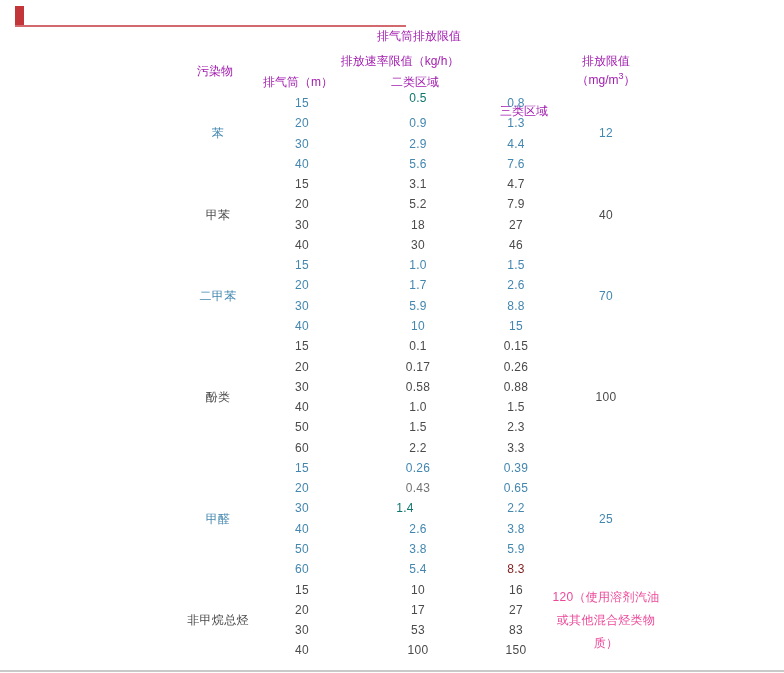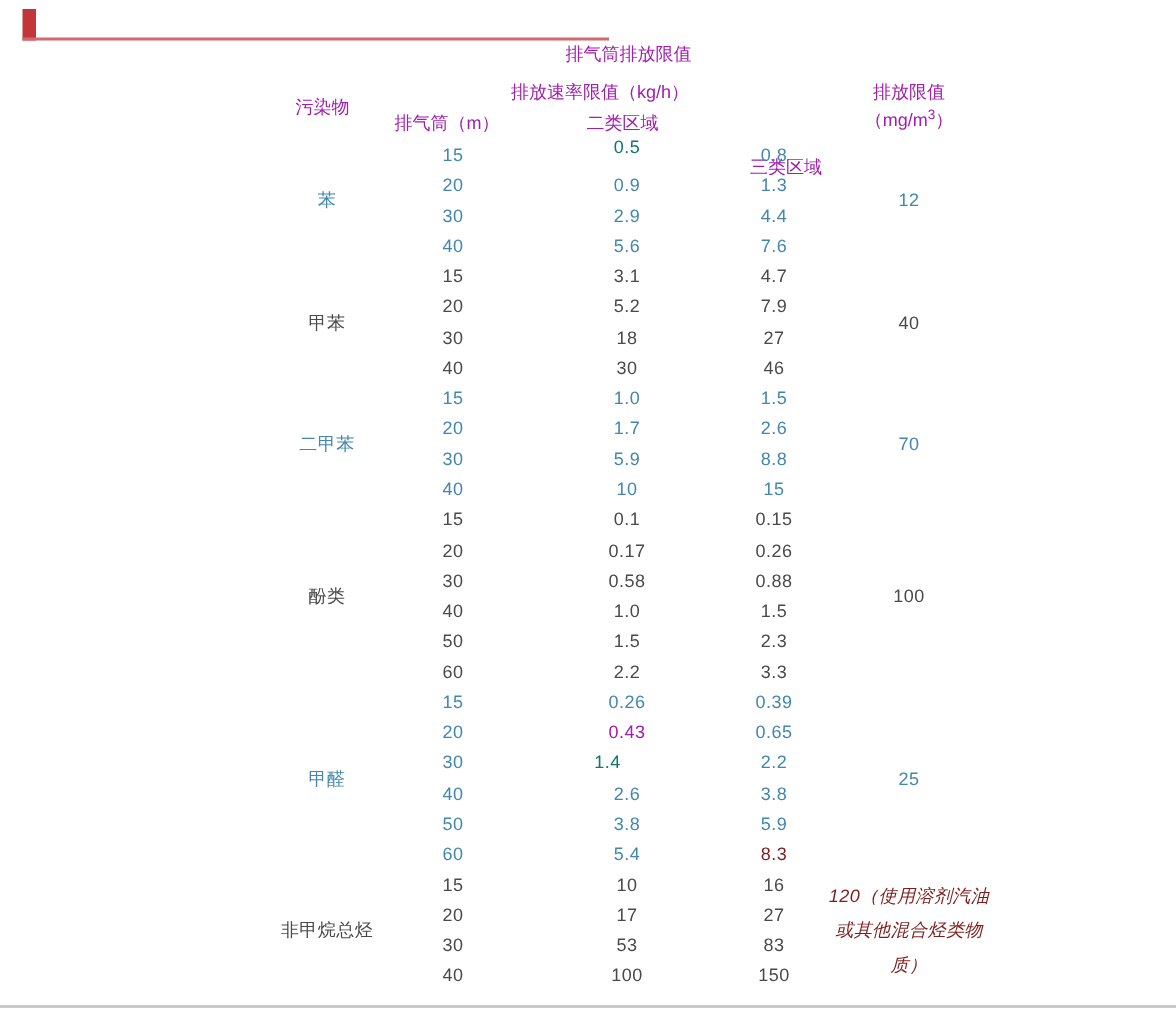--- a/index.html
+++ b/index.html
@@ -149,21 +149,21 @@
       <div class="cell" style="left: 461px; top: 417.72px; width: 110px; height: 20.27px; color: rgb(74, 74, 74);">2.3</div>
       <div class="cell" style="left: 260px; top: 437.99px; width: 84px; height: 20.27px; color: rgb(74, 74, 74);">60</div>
       <div class="cell" style="left: 363px; top: 437.99px; width: 110px; height: 20.27px; color: rgb(74, 74, 74);">2.2</div>
       <div class="cell" style="left: 461px; top: 437.99px; width: 110px; height: 20.27px; color: rgb(74, 74, 74);">3.3</div>
       <div class="cell" style="left: 547px; top: 336.64px; width: 118px; height: 121.62px; color: rgb(74, 74, 74);">100</div>
       <div class="cell" style="left: 148px; top: 458.26px; width: 140px; height: 121.62px; color: rgb(67, 135, 175);">甲醛</div>
       <div class="cell" style="left: 260px; top: 458.26px; width: 84px; height: 20.27px; color: rgb(67, 135, 175);">15</div>
       <div class="cell" style="left: 363px; top: 458.26px; width: 110px; height: 20.27px; color: rgb(67, 135, 175);">0.26</div>
       <div class="cell" style="left: 461px; top: 458.26px; width: 110px; height: 20.27px; color: rgb(67, 135, 175);">0.39</div>
       <div class="cell" style="left: 260px; top: 478.53px; width: 84px; height: 20.27px; color: rgb(67, 135, 175);">20</div>
-      <div class="cell" style="left: 363px; top: 478.53px; width: 110px; height: 20.27px; color: #a21caf;">0.43</div>
+      <div class="cell" style="left: 363px; top: 478.53px; width: 110px; height: 20.27px; color: #737373;">0.43</div>
       <div class="cell" style="left: 461px; top: 478.53px; width: 110px; height: 20.27px; color: rgb(67, 135, 175);">0.65</div>
       <div class="cell" style="left: 260px; top: 498.8px; width: 84px; height: 20.27px; color: rgb(67, 135, 175);">30</div>
       <div class="cell" style="left: 350px; top: 498.8px; width: 110px; height: 20.27px; color: #0f766e;">1.4</div>
       <div class="cell" style="left: 461px; top: 498.8px; width: 110px; height: 20.27px; color: rgb(67, 135, 175);">2.2</div>
       <div class="cell" style="left: 260px; top: 519.07px; width: 84px; height: 20.27px; color: rgb(67, 135, 175);">40</div>
       <div class="cell" style="left: 363px; top: 519.07px; width: 110px; height: 20.27px; color: rgb(67, 135, 175);">2.6</div>
       <div class="cell" style="left: 461px; top: 519.07px; width: 110px; height: 20.27px; color: rgb(67, 135, 175);">3.8</div>
       <div class="cell" style="left: 260px; top: 539.34px; width: 84px; height: 20.27px; color: rgb(67, 135, 175);">50</div>
       <div class="cell" style="left: 363px; top: 539.34px; width: 110px; height: 20.27px; color: rgb(67, 135, 175);">3.8</div>
       <div class="cell" style="left: 461px; top: 539.34px; width: 110px; height: 20.27px; color: rgb(67, 135, 175);">5.9</div>
@@ -177,17 +177,17 @@
       <div class="cell" style="left: 461px; top: 579.88px; width: 110px; height: 20.27px; color: rgb(74, 74, 74);">16</div>
       <div class="cell" style="left: 260px; top: 600.15px; width: 84px; height: 20.27px; color: rgb(74, 74, 74);">20</div>
       <div class="cell" style="left: 363px; top: 600.15px; width: 110px; height: 20.27px; color: rgb(74, 74, 74);">17</div>
       <div class="cell" style="left: 461px; top: 600.15px; width: 110px; height: 20.27px; color: rgb(74, 74, 74);">27</div>
       <div class="cell" style="left: 260px; top: 620.42px; width: 84px; height: 20.27px; color: rgb(74, 74, 74);">30</div>
       <div class="cell" style="left: 363px; top: 620.42px; width: 110px; height: 20.27px; color: rgb(74, 74, 74);">53</div>
       <div class="cell" style="left: 461px; top: 620.42px; width: 110px; height: 20.27px; color: rgb(74, 74, 74);">83</div>
       <div class="cell" style="left: 260px; top: 640.69px; width: 84px; height: 20.27px; color: rgb(74, 74, 74);">40</div>
       <div class="cell" style="left: 363px; top: 640.69px; width: 110px; height: 20.27px; color: rgb(74, 74, 74);">100</div>
       <div class="cell" style="left: 461px; top: 640.69px; width: 110px; height: 20.27px; color: rgb(74, 74, 74);">150</div>
-      <div class="cell" style="left: 547px; top: 579.88px; width: 118px; height: 81.08px; color: #7f1d1d; font-style: italic;">120（使用溶剂汽油或其他混合烃类物质）</div>
+      <div class="cell" style="left: 547px; top: 579.88px; width: 118px; height: 81.08px; color: #ec4899;">120（使用溶剂汽油或其他混合烃类物质）</div>
     </div>
 
   <div id="bottom-rule"></div>
 </div>
 
 </body></html>

